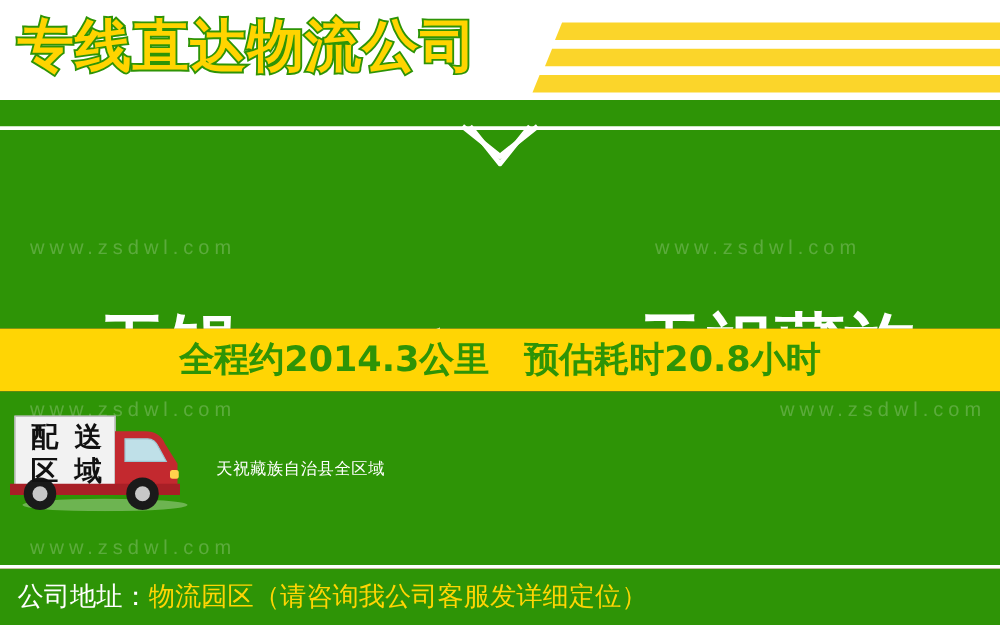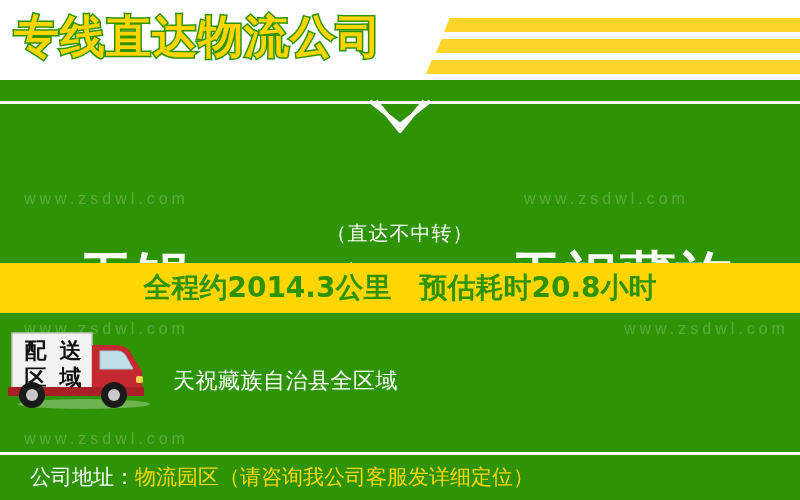--- a/index.html
+++ b/index.html
@@ -151,29 +151,28 @@
     width: 800px; height: 45px;
     background: #2E9406;
   }
   .footer-text {
     position: absolute;
     left: 14px; top: 0;
     height: 31px;
     line-height: 45px;
     font-size: 21px;
     white-space: nowrap;
-    margin-left: 16px;
   }
   .footer-label { color: #ffffff; }
   .footer-value { color: #FFD504; }
 
   .area-label {
     position: absolute;
     left: 173px; top: 366px;
-    font-size: 22px;
+    font-size: 13px;
     color: #ffffff;
     white-space: nowrap;
     letter-spacing: 0.5px;
   }
 
   
   .truck {
     position: absolute;
     left: 4px;
     top: 331px;
@@ -234,21 +233,20 @@
     <div class="chevron">
       <svg width="64" height="34" viewBox="0 0 64 34">
         <polyline points="2,2 32,26 62,2" fill="none" stroke="#ffffff" stroke-width="4"></polyline>
         <polyline points="8,2 32,32 56,2" fill="none" stroke="#ffffff" stroke-width="4"></polyline>
       </svg>
     </div>
 
     <div class="wm wm-1">www.zsdwl.com</div>
     <div class="wm wm-2">www.zsdwl.com</div>
 
-    <div class="mid-top">（直达不中转）</div>
 
     <div class="city origin">无锡</div>
 
     <div class="arrow">
       <svg width="202" height="44" viewBox="0 0 202 44">
         <polygon points="0,28 62,4 62,16 202,16 202,28" fill="#ffffff"></polygon>
         <polygon points="202,18 140,42 140,30 0,30 0,18" fill="#ffffff"></polygon>
       </svg>
     </div>
 

